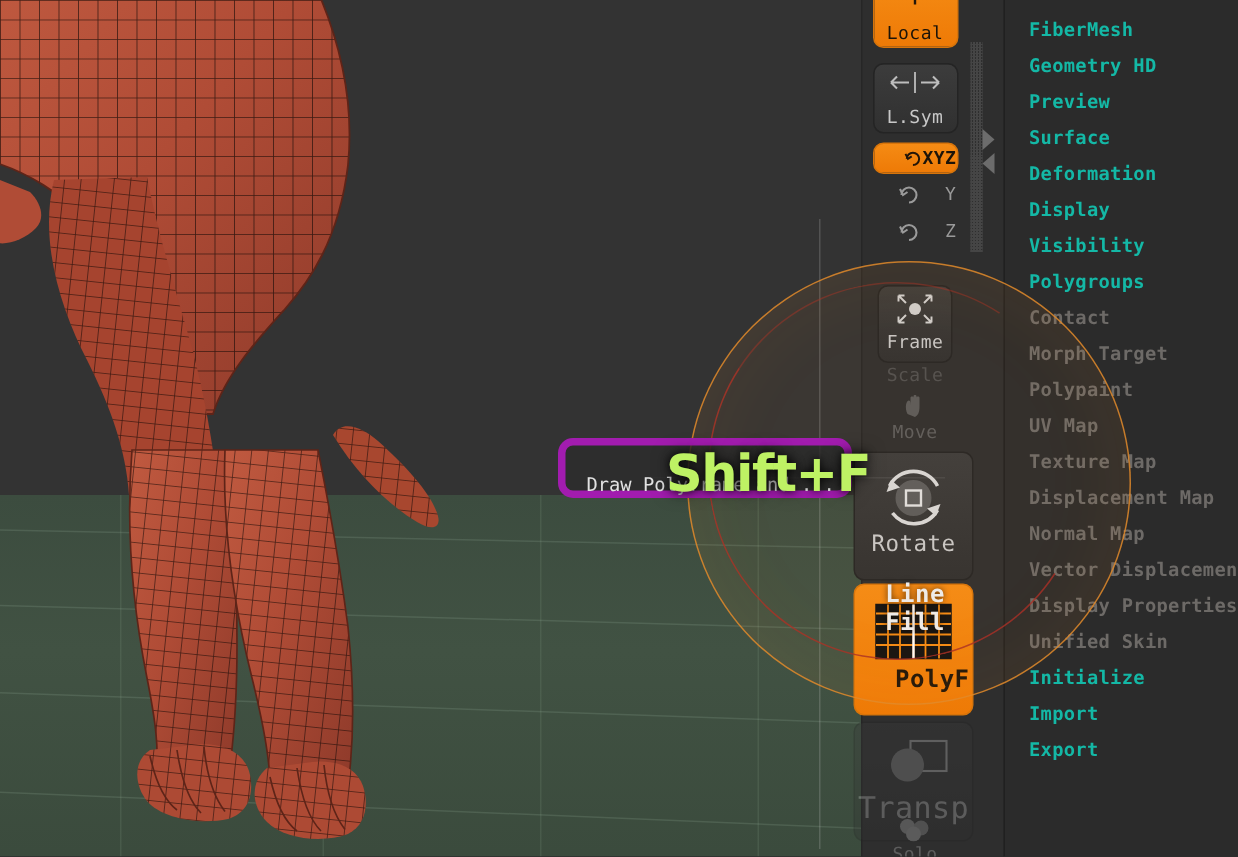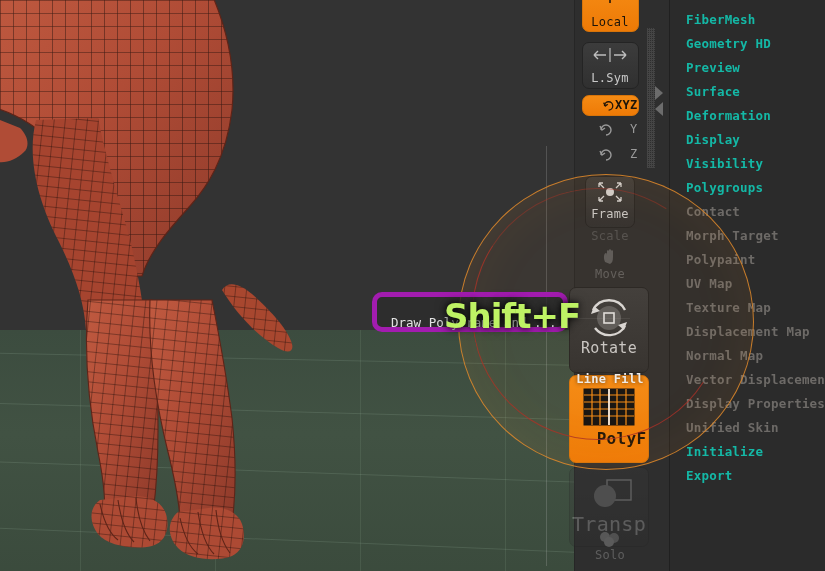--- a/index.html
+++ b/index.html
@@ -229,21 +229,21 @@
       <div class="tbtn flat" style="margin-top:2px;">
         <span style="display:flex;align-items:center;justify-content:center;gap:1px;">
           <svg class="gi" width="15" height="15" viewBox="0 0 15 15">
             <path d="M3 8 A5 5 0 1 1 8 13" stroke="#9a9a9a" stroke-width="1.4" fill="none"></path>
             <path d="M2 4 L4 8 L7 6" stroke="#9a9a9a" stroke-width="1.4" fill="none"></path>
           </svg>
           <span class="lbl" style="display:inline;color:#9a9a9a;">Z</span>
         </span>
       </div>
 
-      <div class="tbtn" style="margin-top:10px;width:50px;height:52px;">
+      <div class="tbtn" style="margin-top:24px;width:50px;height:52px;">
         <span class="ico" style="height:28px;">
           <svg class="gi" width="30" height="26" viewBox="0 0 30 26">
             <circle cx="15" cy="12" r="4" fill="#cfcfcf"></circle>
             <path d="M4 3 L9 8 M4 3 L4 7 M4 3 L8 3" stroke="#cfcfcf" stroke-width="1.3" fill="none"></path>
             <path d="M26 3 L21 8 M26 3 L26 7 M26 3 L22 3" stroke="#cfcfcf" stroke-width="1.3" fill="none"></path>
             <path d="M4 21 L9 16 M4 21 L4 17 M4 21 L8 21" stroke="#cfcfcf" stroke-width="1.3" fill="none"></path>
             <path d="M26 21 L21 16 M26 21 L26 17 M26 21 L22 21" stroke="#cfcfcf" stroke-width="1.3" fill="none"></path>
           </svg>
         </span>
         <span class="lbl">Frame</span>
@@ -284,21 +284,21 @@
             <rect x="1" y="1" width="50" height="36" fill="#111" stroke="#111"></rect>
             <g stroke="#f58b14" stroke-width="1.2" fill="none">
               <path d="M1 7 H51 M1 14 H51 M1 21 H51 M1 28 H51"></path>
               <path d="M9 1 V37 M17 1 V37 M26 1 V37 M34 1 V37 M43 1 V37"></path>
             </g>
             <path d="M26 1 V37" stroke="#ffffff" stroke-width="1.6"></path>
           </svg>
         </span>
         <span class="lbl" style="font-size:16px;font-weight:bold;padding-left:25px;">PolyF</span>
         <span style="position:absolute;left:-2px;top:-4px;width:84px;text-align:center;
-                     font-size:12px;font-weight:bold;color:#efefef;
+                     font-size:16px;font-weight:bold;color:#efefef;
                      text-shadow:0 0 4px rgba(0,0,0,.7);">Line Fill</span>
       </div>
 
       <div class="tbtn ghost" style="margin-top:4px;width:80px;height:80px;margin-left:-10px;padding-top:8px;">
         <span class="ico" style="height:42px;">
           <svg class="gi" width="52" height="40" viewBox="0 0 52 40">
             <rect x="24" y="4" width="24" height="20" fill="none" stroke="#cfcfcf" stroke-width="1.4"></rect>
             <circle cx="22" cy="20" r="11" fill="#9a9a9a"></circle>
           </svg>
         </span>
@@ -336,20 +336,21 @@
     <div class="mi dim">Morph Target</div>
     <div class="mi dim">Polypaint</div>
     <div class="mi dim">UV Map</div>
     <div class="mi dim">Texture Map</div>
     <div class="mi dim">Displacement Map</div>
     <div class="mi dim">Normal Map</div>
     <div class="mi dim">Vector Displacement Map</div>
     <div class="mi dim">Display Properties</div>
     <div class="mi dim">Unified Skin</div>
     <div class="mi">Initialize</div>
+    <div class="mi">Import</div>
     <div class="mi">Export</div>
   </div>
 
   <div id="hline"></div>
   <div id="vline"></div>
   <div id="hl2"></div>
   <div id="hl"></div>
 
   <div id="tooltip">
     <span id="tiptext">Draw Polyframe and ...</span>

